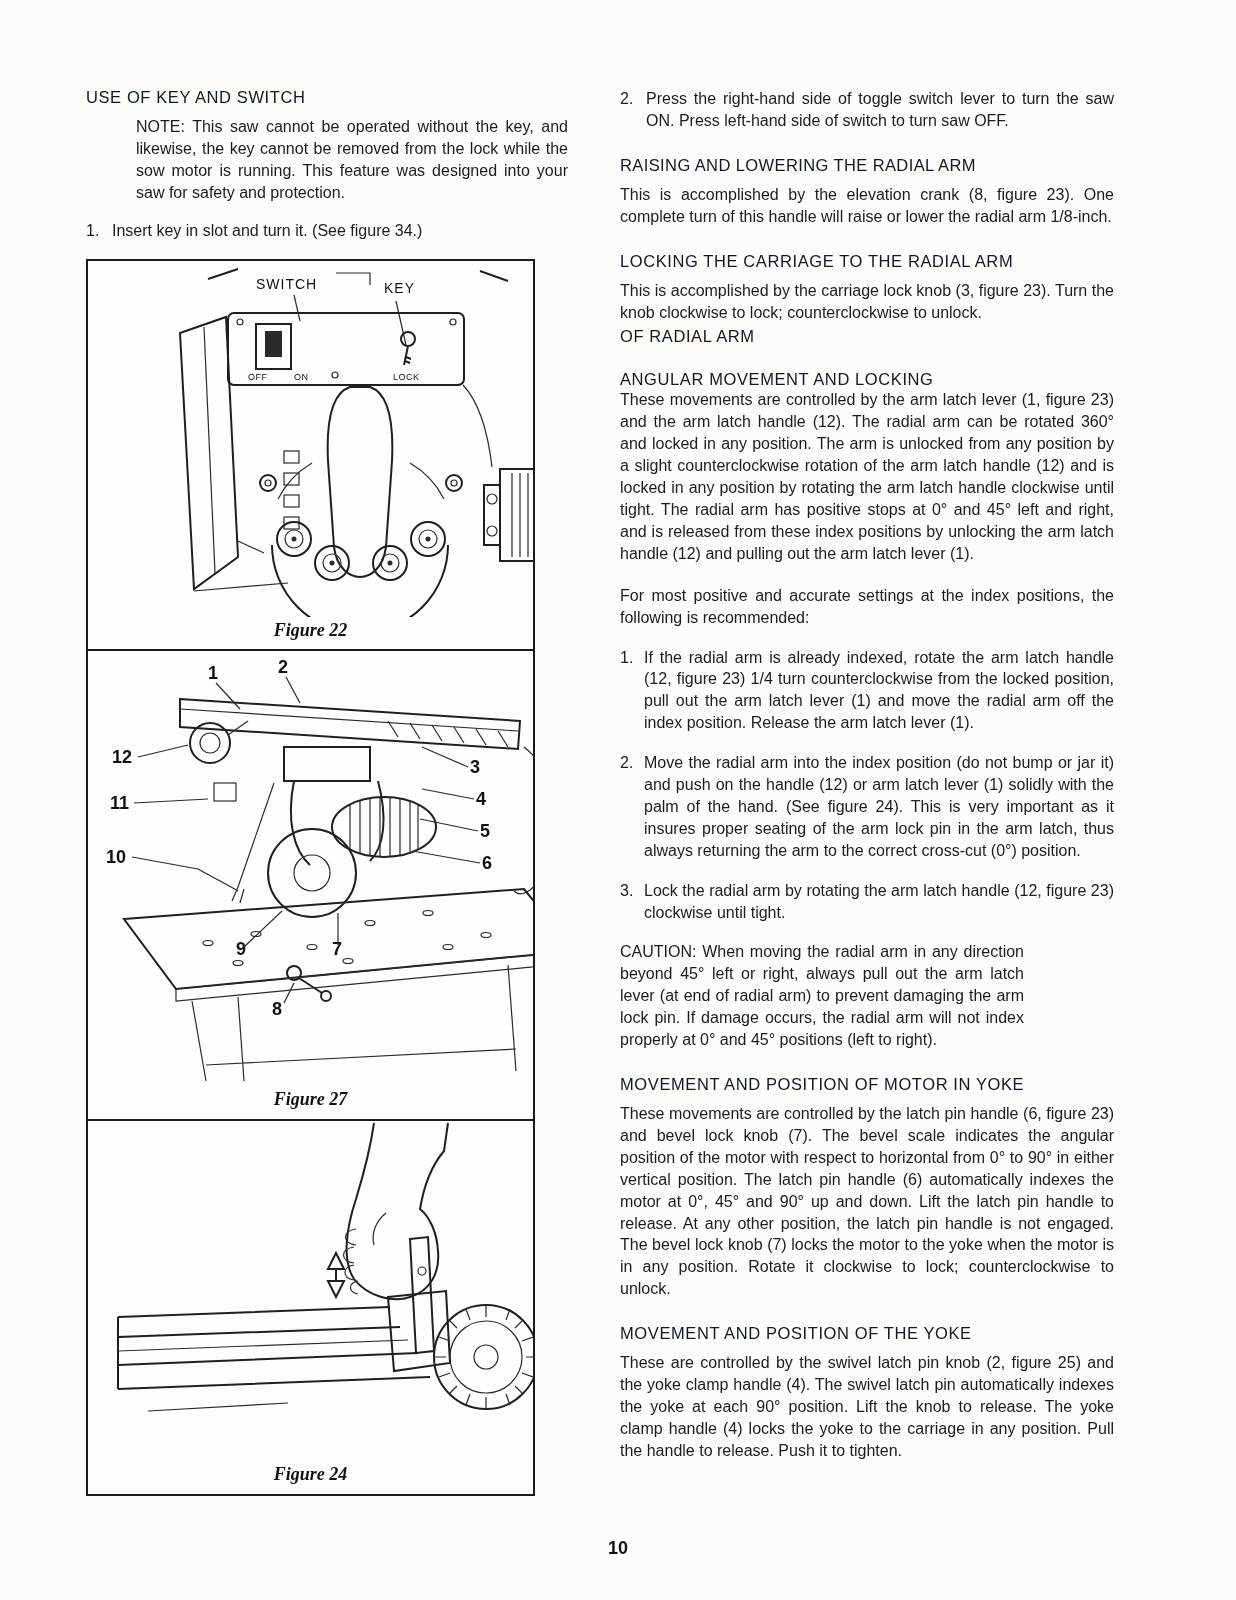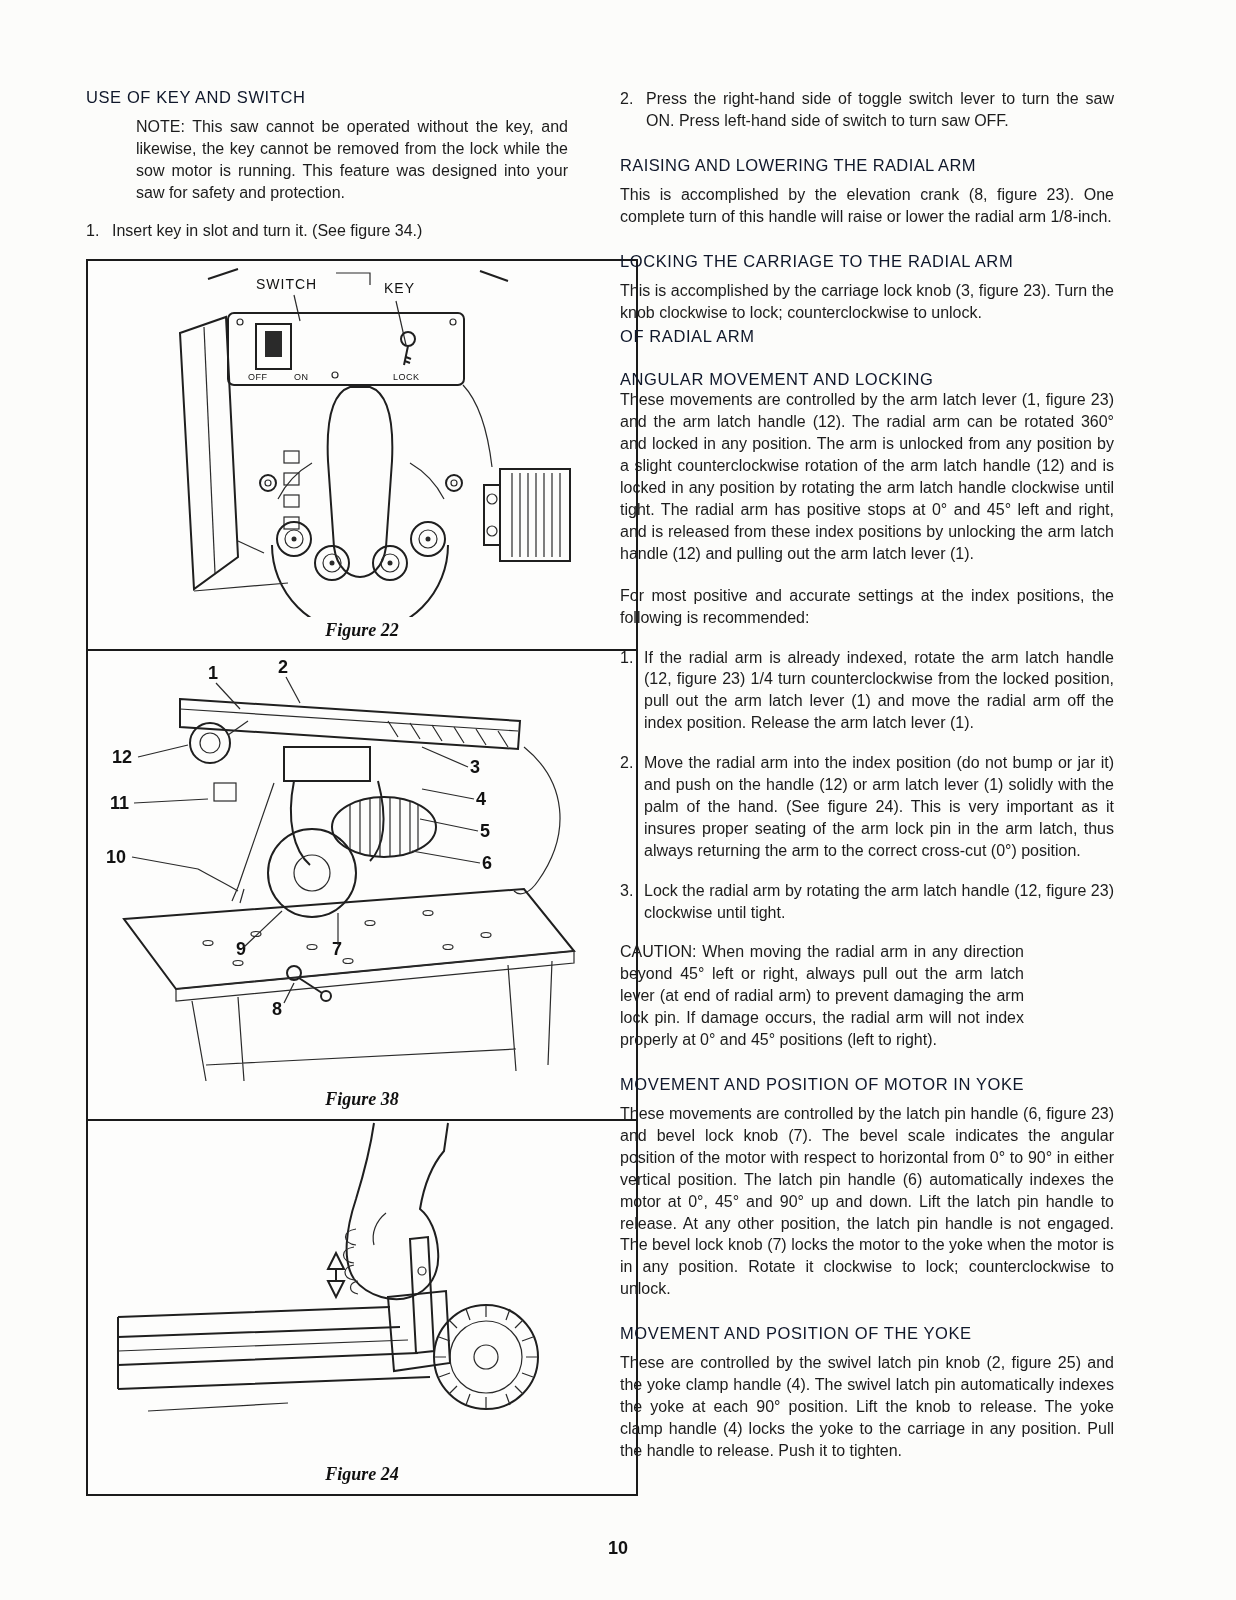--- a/index.html
+++ b/index.html
@@ -30,21 +30,21 @@
   .step { display:flex; margin-top:16px; }
   .step .num { width:26px; flex:0 0 26px; font-size:16px; }
   .step .txt { flex:1; }
   .substeps .step { margin-top:18px; }
   .substeps .step .num { width:24px; flex:0 0 24px; }
   .caution { margin-top:18px; width:404px; }
 
   
   .figstack { margin-top:17px; width:508px; }
   .figbox {
-    position:relative; width:552px; border:2.5px solid #1b1b1b;
+    position:relative; width:449px; border:2.5px solid #1b1b1b;
     background:#fdfdfc; overflow:hidden;
   }
   .figbox + .figbox { margin-top:-2.5px; }
   .figbox svg { display:block; }
   .figcap {
     position:absolute; left:0; right:0; bottom:9px; text-align:center;
     font-family:"Liberation Serif", serif; font-style:italic; font-weight:bold;
     font-size:18px; color:#111;
   }
   #figbox-22 { height:393px; }
@@ -221,21 +221,21 @@
             <path d="M250,294 L250,262"></path>
               <path d="M196,352 L206,332"></path>
             <path d="M156,296 L194,260"></path>
               <path d="M44,206 L110,218"></path>
             <path d="M46,152 L120,148"></path>
               <path d="M50,106 L100,94"></path>
             <path d="M110,218 C128,228 140,234 150,240"></path>
             <rect x="126" y="132" width="22" height="18"></rect>
           </g>
         </svg>
-        <div class="figcap">Figure 38</div>
+        <div class="figcap">Figure 27</div>
       </div>
 
       <div class="figbox" id="figbox-24">
         <svg viewBox="0 0 503 340" width="503" height="340">
 
           <path class="ln" d="M30,196 L302,186 M30,216 L312,206 M30,244 L330,232 M30,268 L342,256 M30,196 V268"></path>
           <path class="ln-thin" d="M30,230 L320,219"></path>
 
           <path class="ln" d="M300,176 L358,170 L362,242 L306,250 Z"></path>
 

